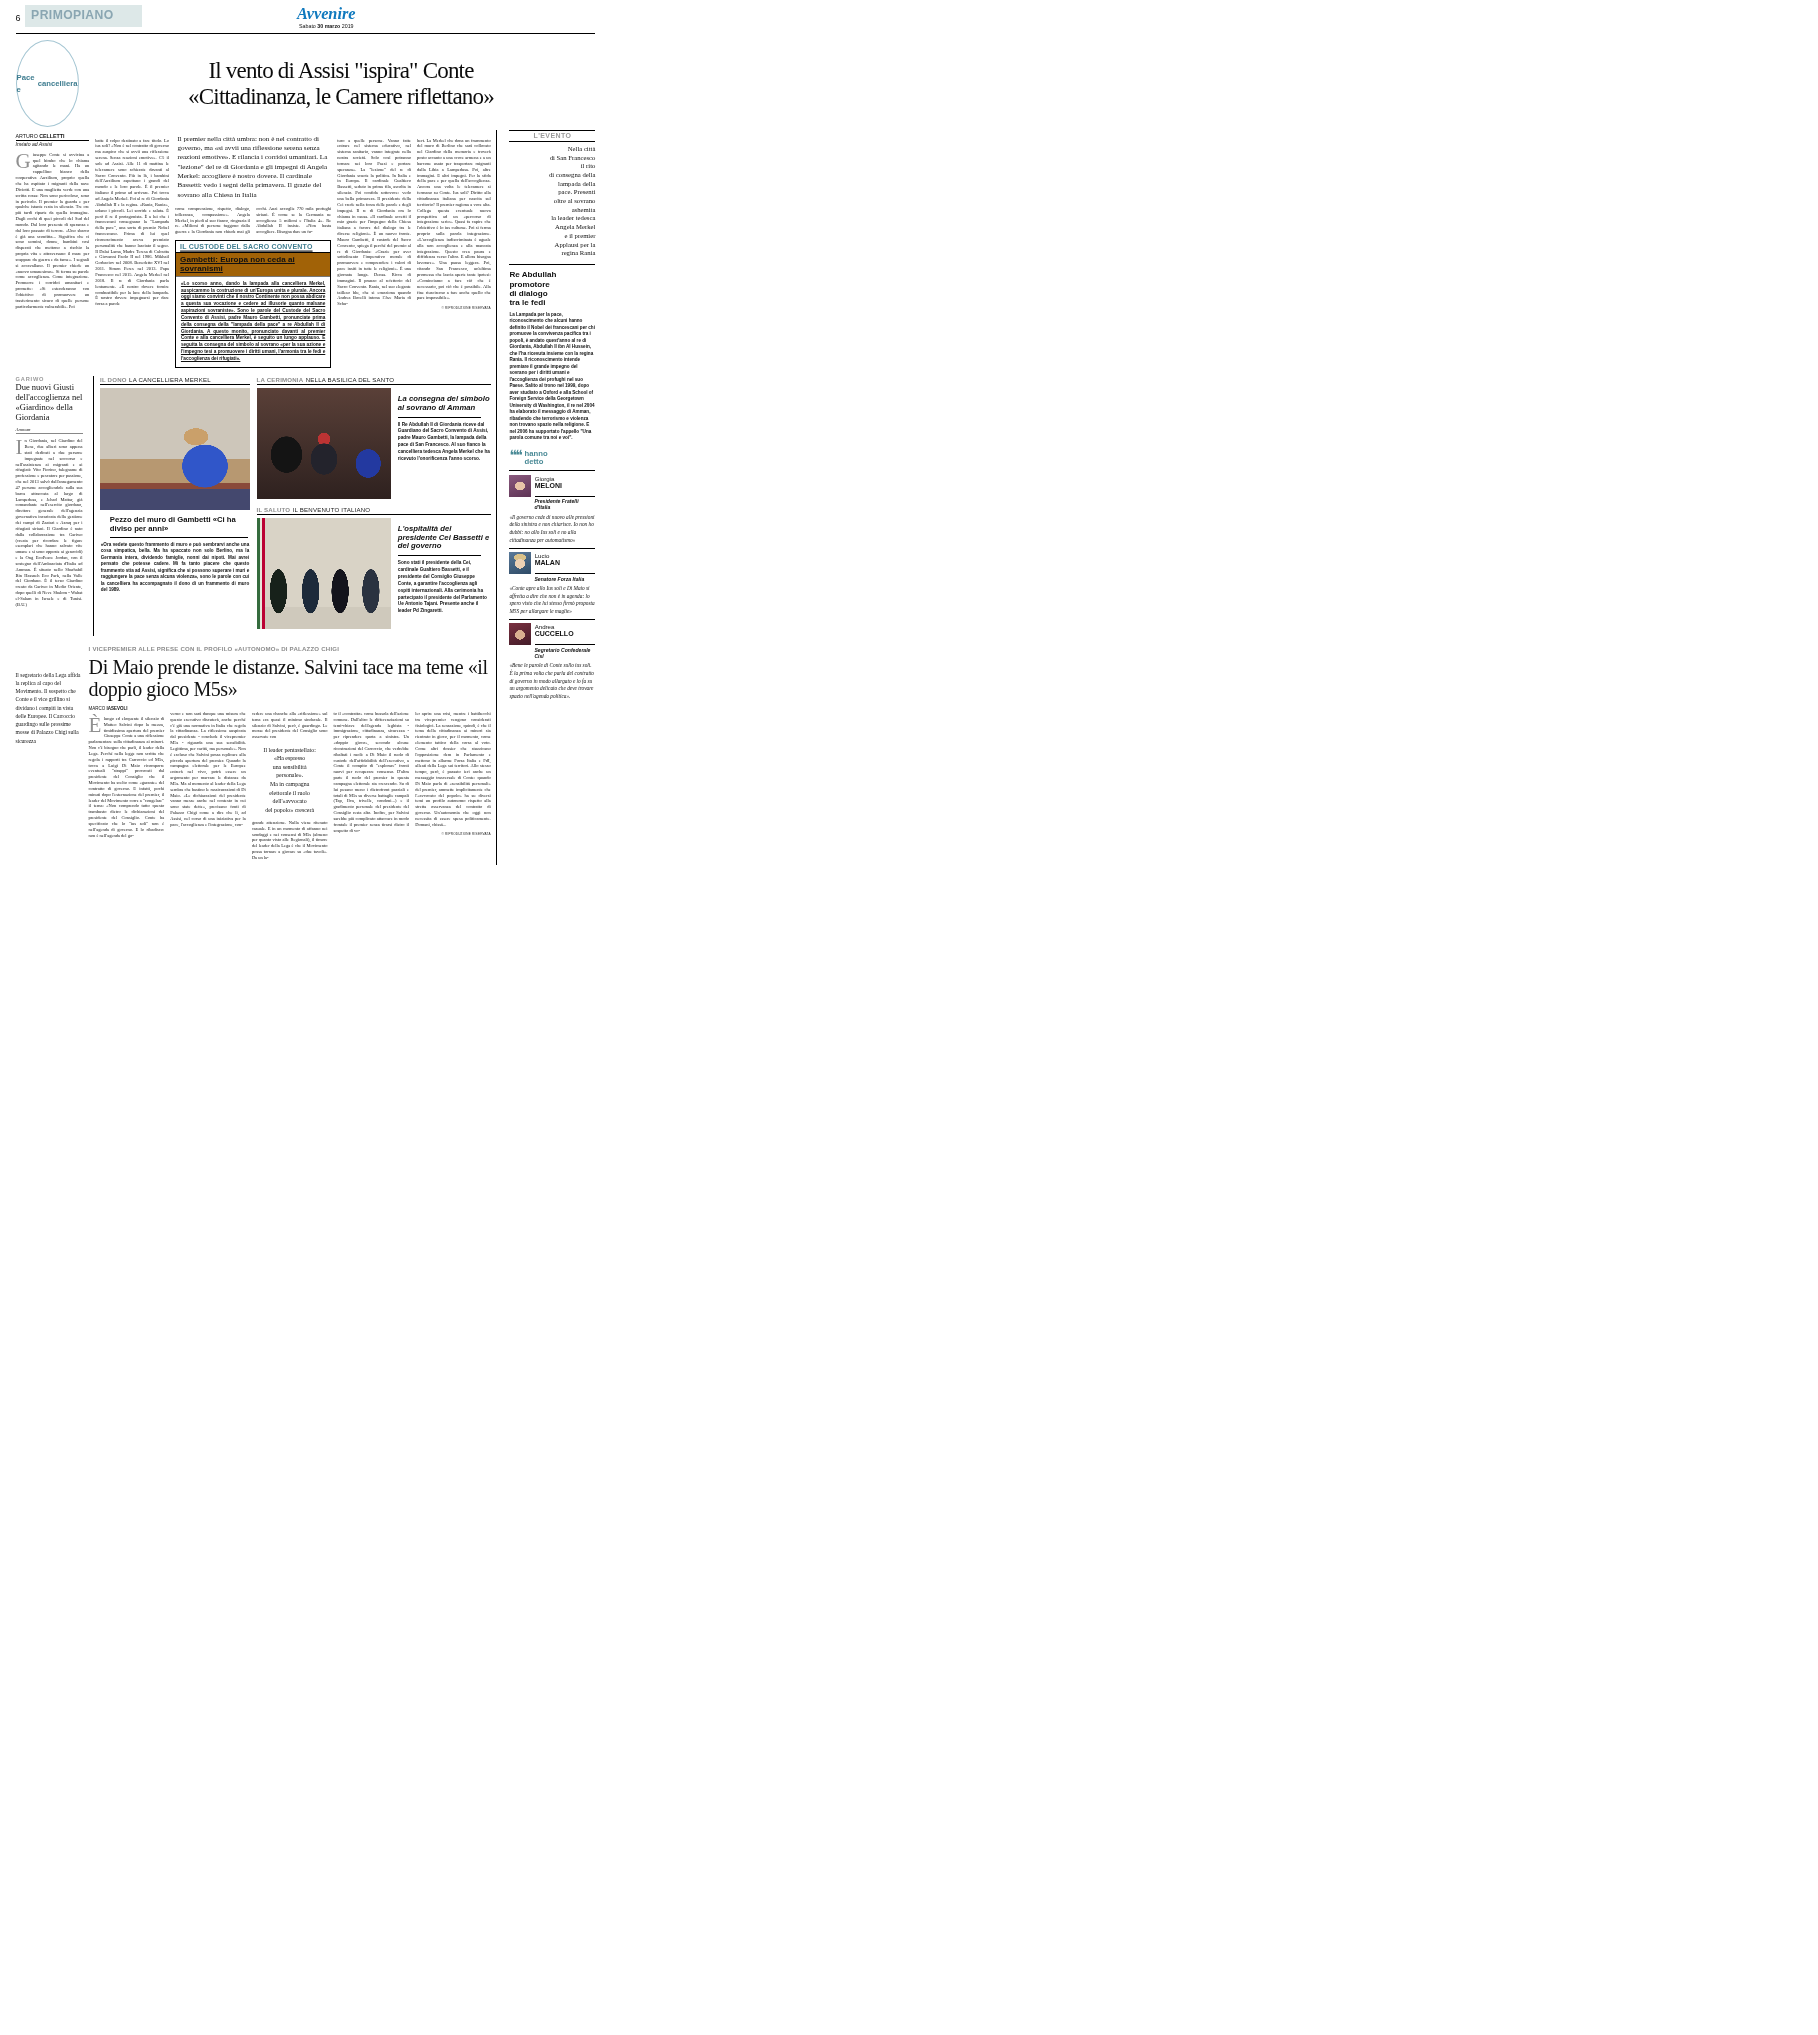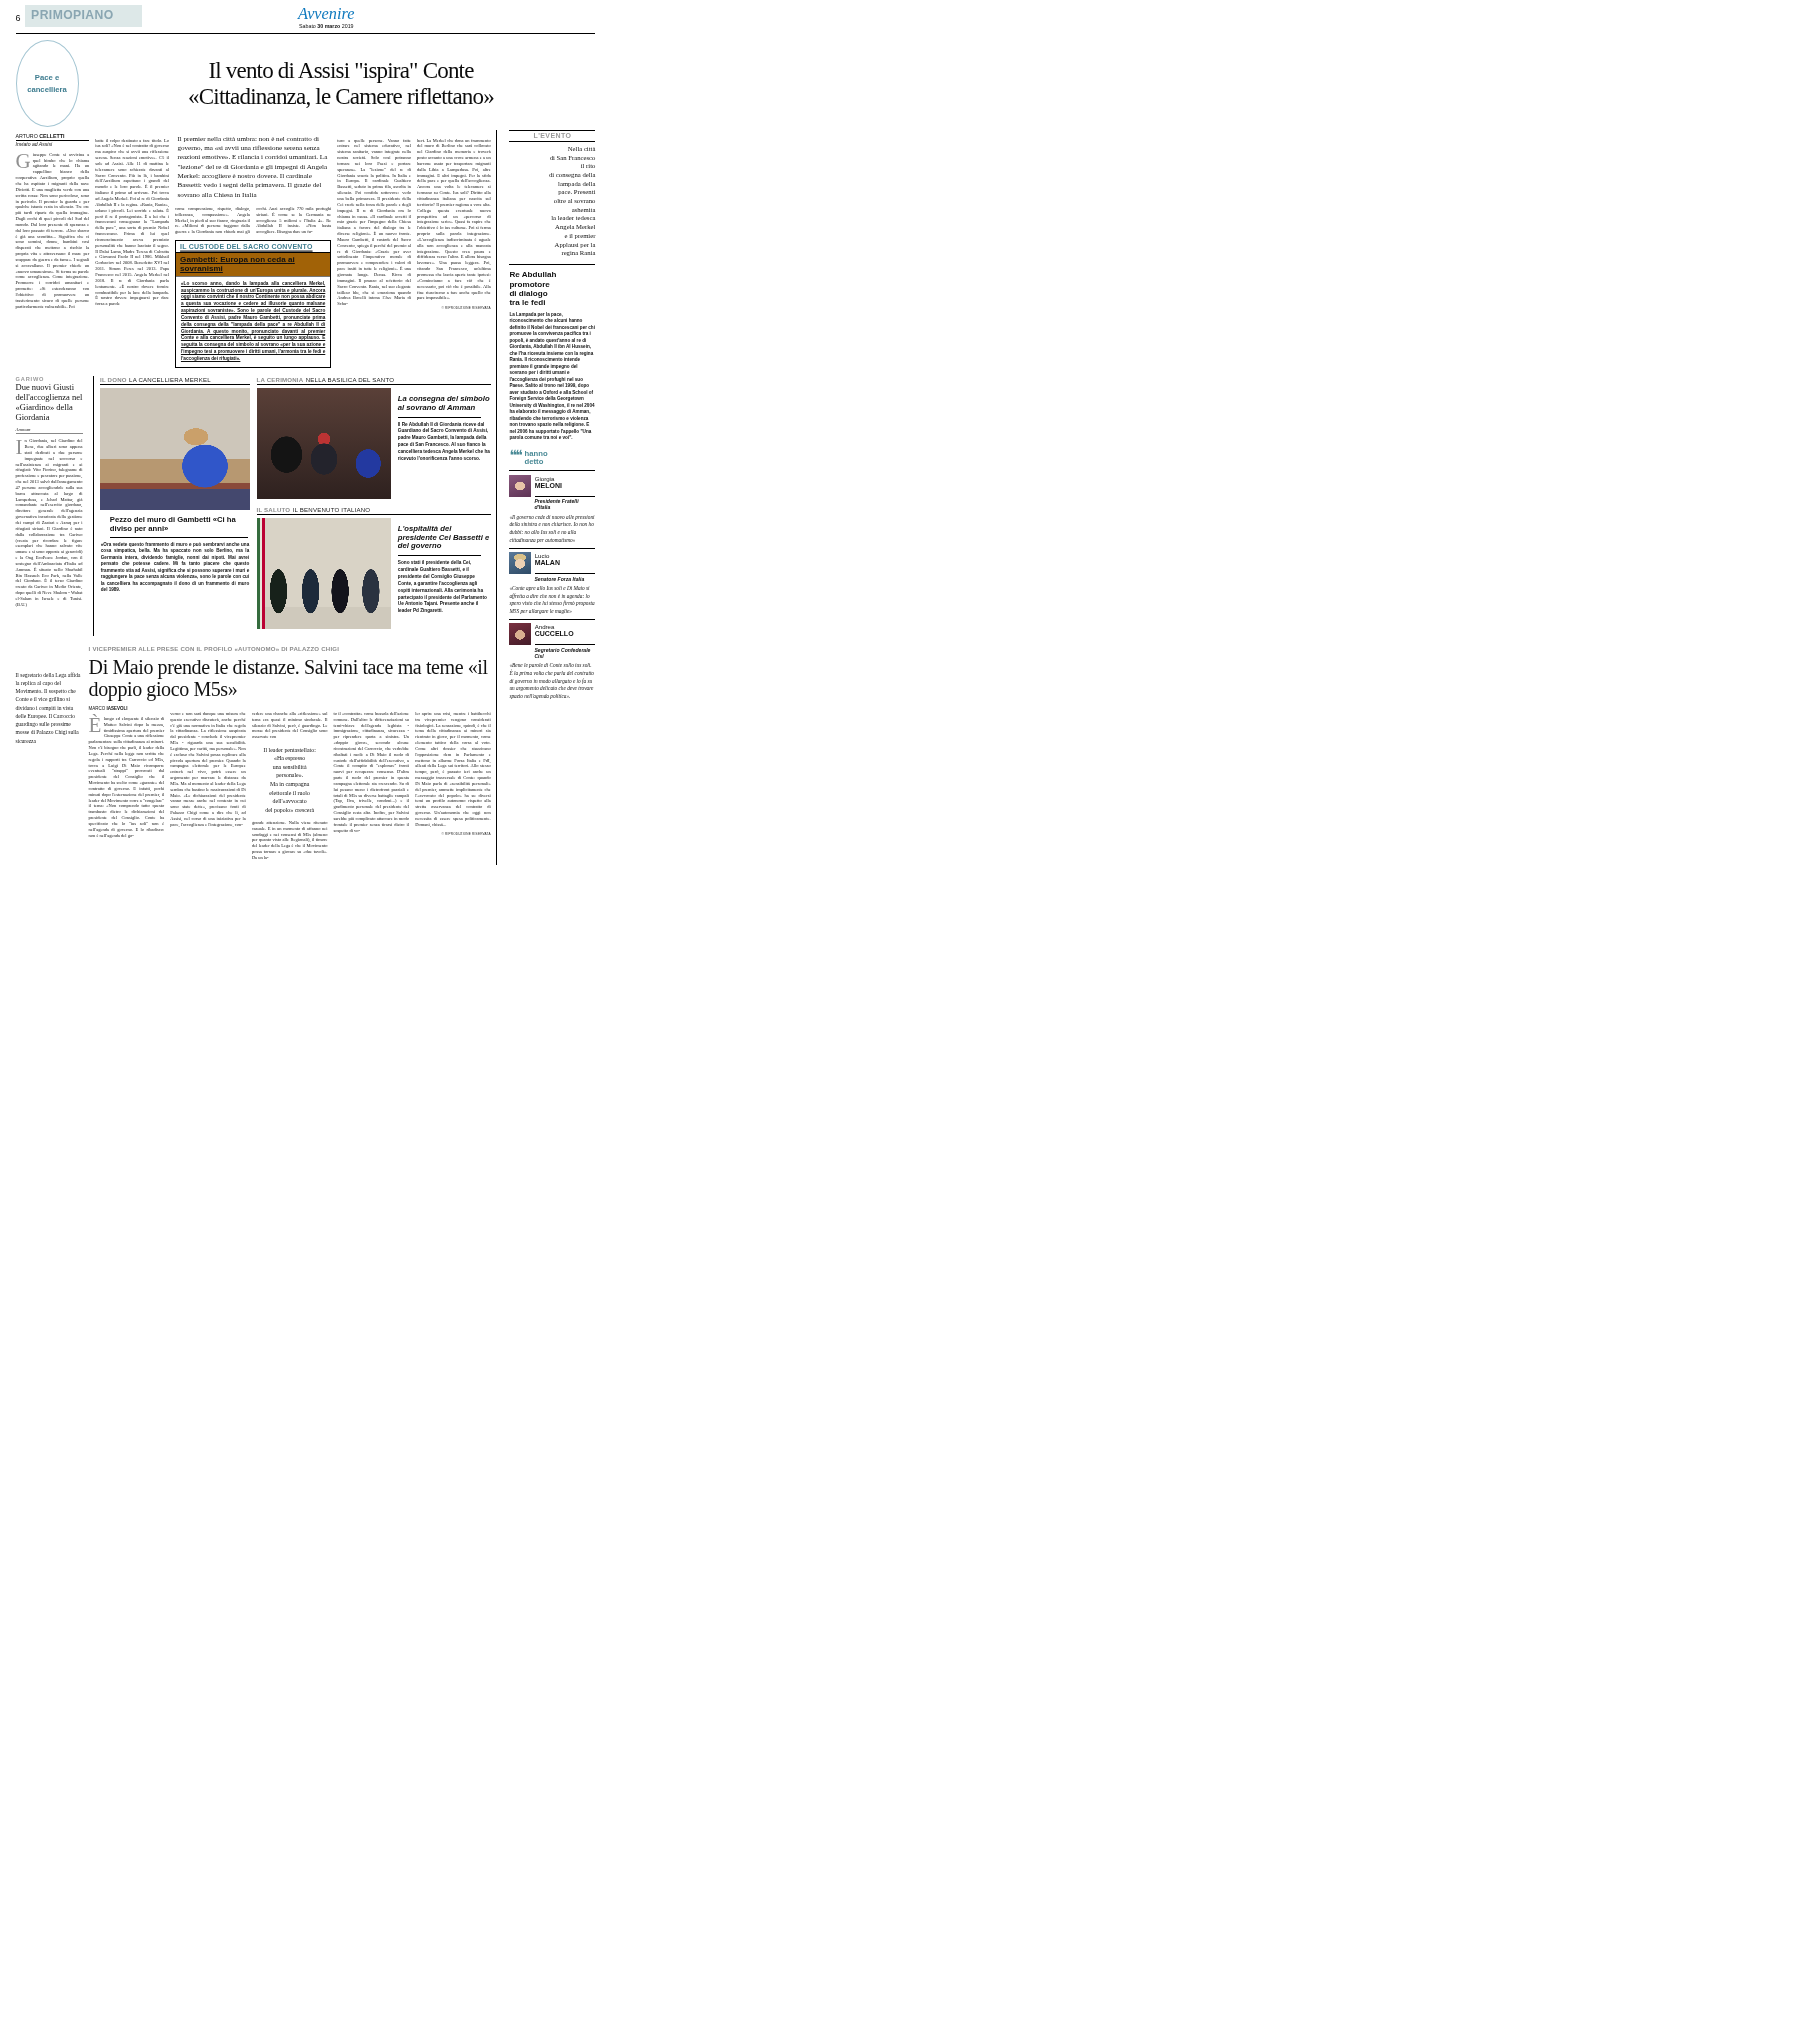--- a/index.html
+++ b/index.html
@@ -5,28 +5,28 @@
   html,body{margin:0;padding:0;background:#fff;color:#111;}
   body{width:606px;font-family:"Liberation Serif",serif;}
   .page{padding:5.7px 10.6px 12.2px 15.5px;}
   
   .masthead{display:flex;align-items:flex-start;border-bottom:0.4px solid #000;padding-bottom:4.1px;}
   .pageno{font-family:"Liberation Sans",sans-serif;font-size:9px;margin-top:7.3px;}
   .sectionband{background:#dde8e8;color:#8aa6b2;font-family:"Liberation Sans",sans-serif;
     font-weight:700;font-size:12.2px;letter-spacing:0.4px;padding:2.4px 28.5px 4.1px 6.5px;margin-left:4.1px;
     transform:scaleY(1.1);}
   .mast-center{flex:1;text-align:center;}
-  .logo{font-family:"Liberation Serif",serif;font-style:italic;font-weight:400;font-size:16.3px;color:#0f79be;line-height:1;}
+  .logo{font-family:"Liberation Serif",serif;font-style:italic;font-weight:700;font-size:16.3px;color:#0f79be;line-height:1;}
   .dateline{font-family:"Liberation Sans",sans-serif;font-size:5.3px;margin-top:0.8px;}
   .dateline b{font-weight:700;}
   .mast-right{width:85px;}
   
   .lead{display:flex;align-items:center;gap:8.1px;padding:6.5px 0 2.4px 0;}
   .bubble{flex:0 0 61px;height:85px;border:0.8px solid #a5c6d3;border-radius:50%;
-    display:flex;flex-direction:column;align-items:center;justify-content:center;
+    display:flex;flex-direction:row;align-items:center;justify-content:center;
     font-family:"Liberation Sans",sans-serif;font-weight:700;color:#3f7d90;font-size:7.7px;line-height:1.5;}
   .headline{flex:1;text-align:center;font-size:23px;line-height:1.12;letter-spacing:-0.8px;color:#0c0c0c;}
   
   .btxt{font-size:4.5px;line-height:1.3;text-align:justify;hyphens:auto;}
   .copyright{font-family:"Liberation Sans",sans-serif;font-size:3.1px;text-align:right;color:#222;margin-top:2.4px;letter-spacing:0.2px;}
   
   .content{display:flex;gap:5.7px;}
   .main{flex:1;min-width:0;}
   .rail{flex:0 0 86px;border-left:0.4px solid #000;padding-left:12px;}
   .toparticle{display:grid;grid-template-columns:1fr 1fr 2.12fr 1fr 1fr;column-gap:6.1px;padding-top:3.3px;}

